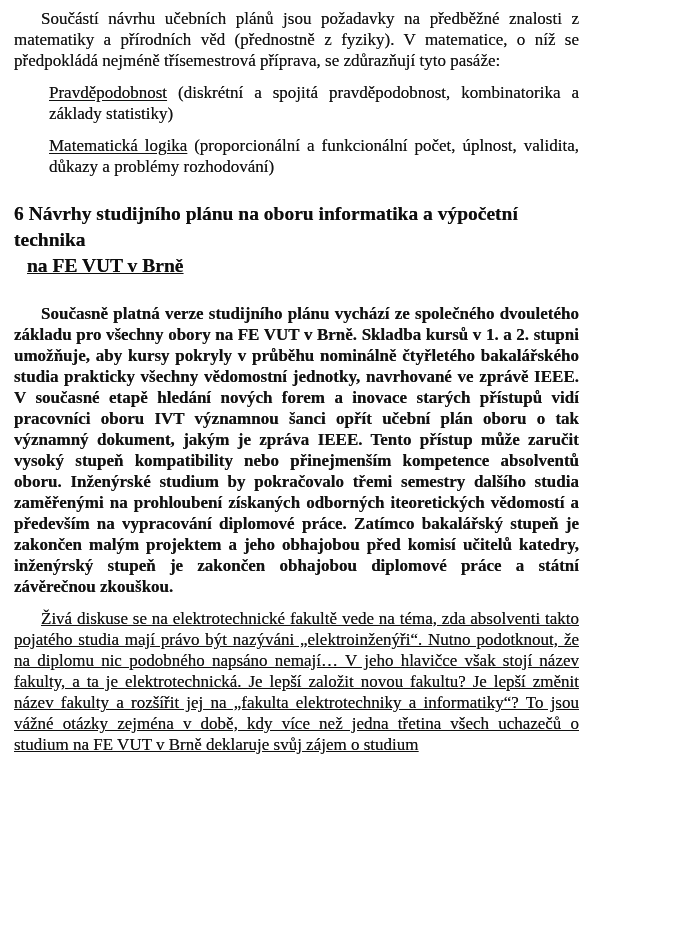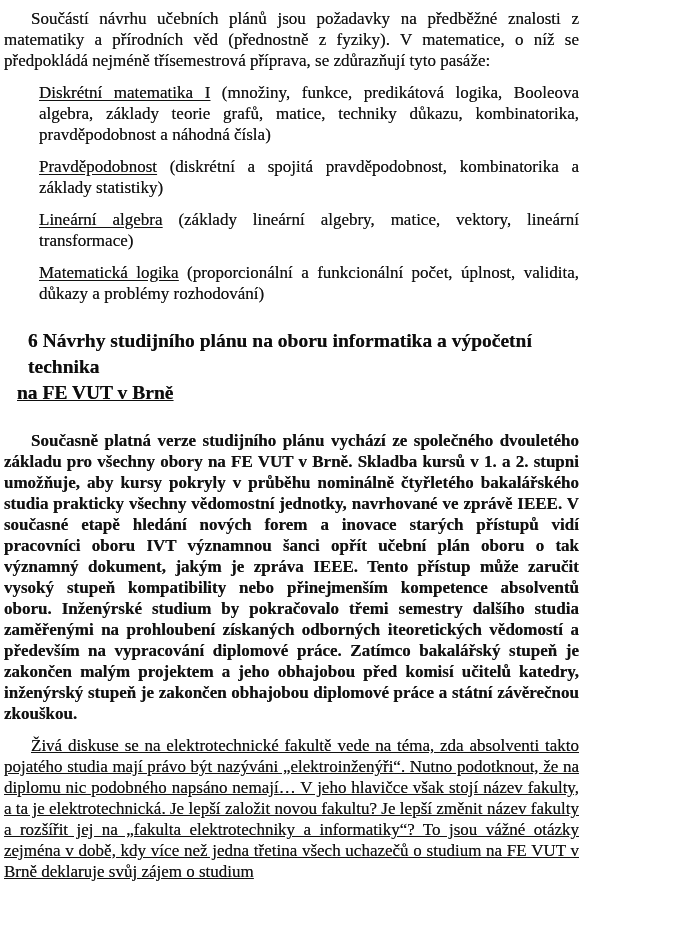--- a/index.html
+++ b/index.html
@@ -12,21 +12,21 @@
     height: 925px;
     overflow: hidden;
     font-family: "Liberation Serif", "DejaVu Serif", serif;
     color: #121212;
     text-shadow: 0 0 0.5px rgba(0,0,0,0.65);
   }
   .page {
     box-sizing: border-box;
     width: 584px;
     height: 925px;
-    padding: 8px 5px 0 4px;
+    padding: 8px 5px 0 14px;
   }
   p {
     margin: 0;
     font-size: 17px;
     line-height: 21px;
     text-align: justify;
   }
   .indent {
     text-indent: 27px;
   }
@@ -43,21 +43,20 @@
   }
   h2.section-heading {
     margin: 24px 0 0 0;
     font-size: 19.5px;
     line-height: 26px;
     font-weight: bold;
     color: #0e0e0e;
   }
   h2 .h-line {
     display: block;
-    margin-left: 24px;
   }
   h2 .h-line2 {
     margin-left: 13px;
     text-decoration: underline;
   }
   .para-body {
     margin-top: 24px;
     font-weight: bold;
   }
   .para-last {
@@ -65,32 +64,26 @@
     text-decoration: underline;
   }
 </style>
 </head>
 <body>
 
 <div class="page">
 
   <p class="indent">Součástí návrhu učebních plánů jsou požadavky na předběžné znalosti z matematiky a přírodních věd (přednostně z fyziky). V matematice, o níž se předpokládá nejméně třísemestrová příprava, se zdůrazňují tyto pasáže:</p>
 
-  <p class="list-item">
-    <span class="term">Diskrétní matematika I</span><span> (množiny, funkce, predikátová logika, Booleova algebra, základy teorie grafů, matice, techniky důkazu, kombinatorika, pravděpodobnost a náhodná čísla)</span>
-  </p>
 
 
   <p class="list-item">
     <span class="term">Pravděpodobnost</span><span> (diskrétní a spojitá pravděpodobnost, kombinatorika a základy statistiky)</span>
   </p>
 
-  <p class="list-item">
-    <span class="term">Lineární algebra</span><span> (základy lineární algebry, matice, vektory, lineární transformace)</span>
-  </p>
 
 
   <p class="list-item">
     <span class="term">Matematická logika</span><span> (proporcionální a funkcionální počet, úplnost, validita, důkazy a problémy rozhodování)</span>
   </p>
 
 
   <h2 class="section-heading">
     <span class="h-line h-line1">6 Návrhy studijního plánu na oboru informatika a výpočetní technika</span>
     <span class="h-line h-line2">na FE VUT v Brně</span>

